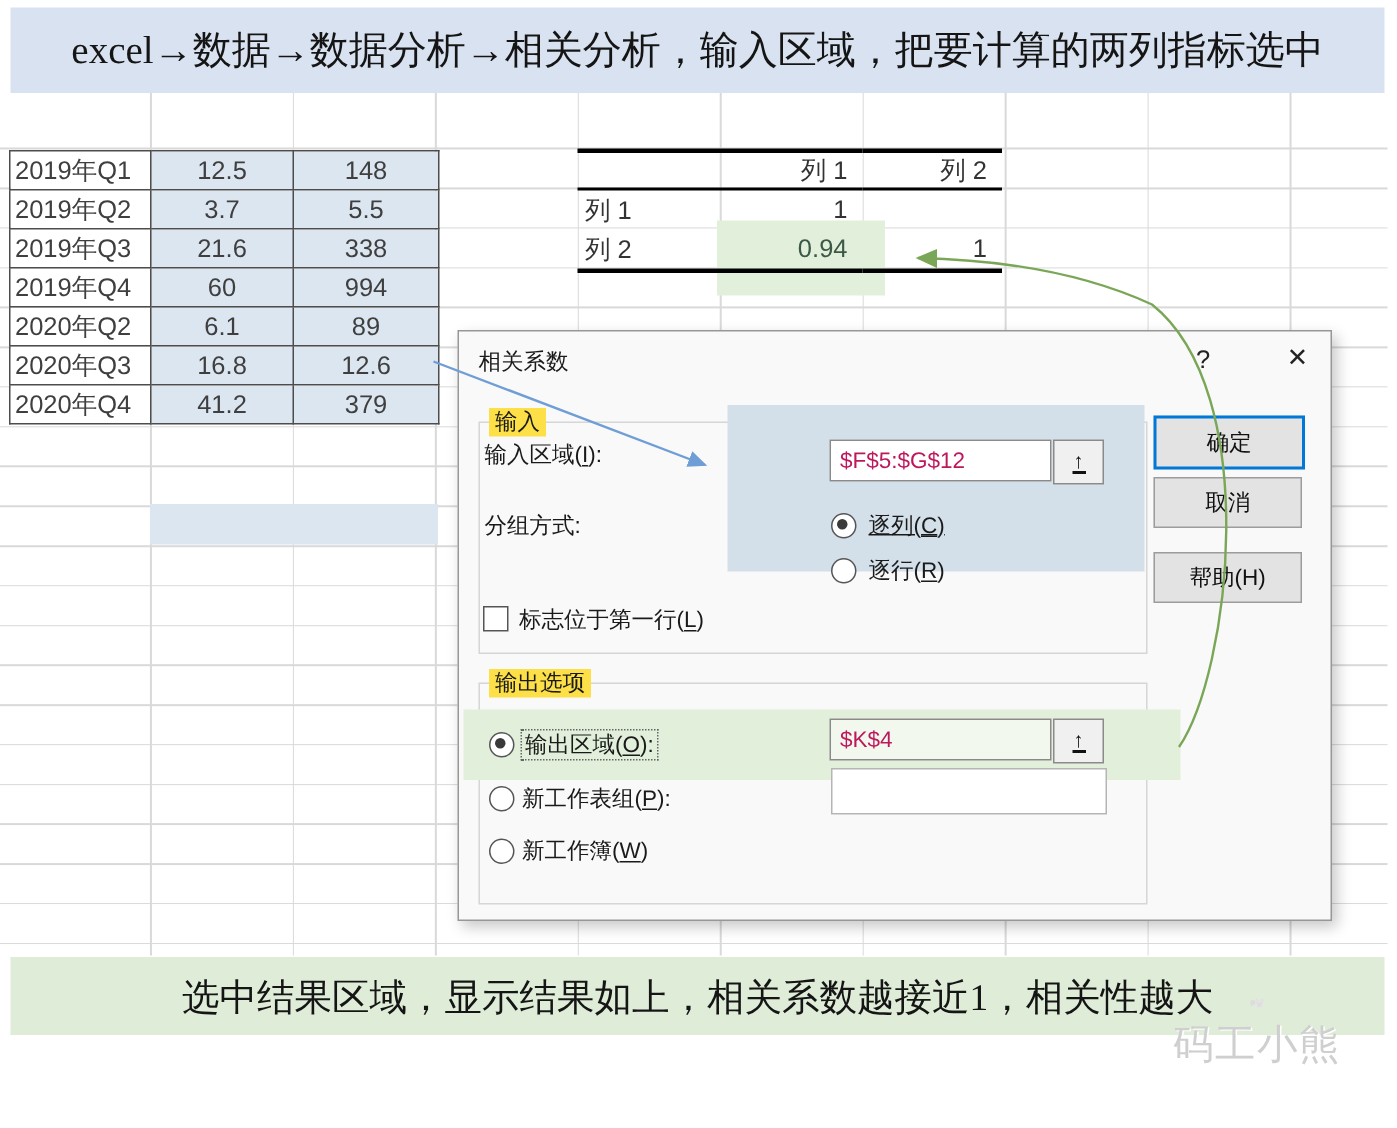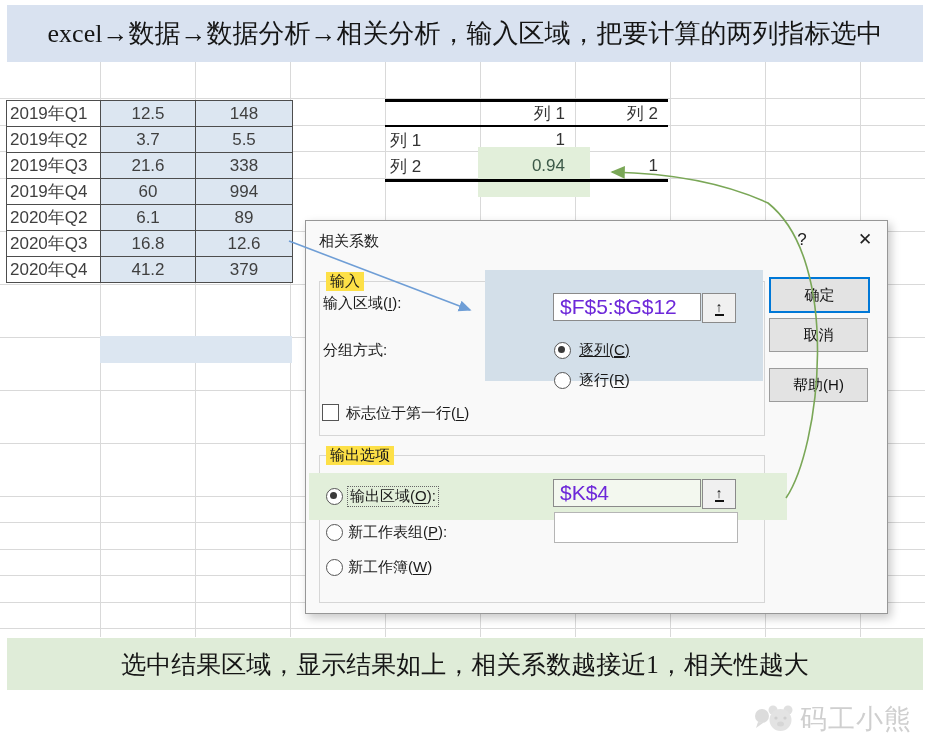--- a/index.html
+++ b/index.html
@@ -53,41 +53,41 @@
   .group{position:absolute;border:1px solid #d6d6d6;}
   .group-input{left:13px;top:60px;width:444px;height:153px;}
   .group-output{left:13px;top:234px;width:444px;height:146px;}
   .group-label{position:absolute;top:-10px;left:6px;background:#fde047;padding:0 4px;}
 
   .hl-blue{position:absolute;left:179px;top:49px;width:278px;height:111px;background:#d3dfe9;z-index:1;}
   .hl-green-band{position:absolute;left:3px;top:252px;width:478px;height:47px;background:var(--highlight-green);z-index:1;}
 
   .dlg-label{position:absolute;z-index:2;white-space:nowrap;}
   .field{position:absolute;z-index:2;background:#fff;border:1px solid #8a8a8a;display:flex;align-items:center;
-         padding-left:6px;font-size:21px;color:#6d28d9;}
+         padding-left:6px;font-size:15px;color:#be185d;}
   .rangebtn{position:absolute;z-index:2;background:#f0f0f0;border:1px solid #8a8a8a;display:flex;
             align-items:center;justify-content:center;cursor:default;}
   .icon-collapse{font-weight:bold;line-height:1;font-size:14px;border-bottom:2px solid #111;padding:0 1px;color:#111;}
 
   .radio{position:absolute;z-index:2;width:15px;height:15px;border:1px solid #555;border-radius:50%;background:#fff;}
   .radio.sel::after{content:"";position:absolute;left:3px;top:3px;width:7px;height:7px;border-radius:50%;background:#3a3a3a;}
   .checkbox{position:absolute;z-index:2;width:15px;height:15px;border:1px solid #555;background:#fff;}
   .dotted{outline:1px dotted #666;padding:0 2px;}
 
   .btn{position:absolute;left:463px;width:97px;height:32px;z-index:2;background:#e3e3e3;border:1px solid #9c9c9c;
        display:flex;align-items:center;justify-content:center;font-size:15px;color:#111;cursor:default;}
   .btn.ok{top:56px;border:2px solid var(--focus-blue);font-family:Liberation Mono, monospace;}
   .btn.cancel{top:97px;}
   .btn.help{top:147px;}
 
   
   .arrows{position:absolute;left:0;top:0;z-index:5;pointer-events:none;}
 
   
-  .watermark{position:absolute;left:752px;top:694px;width:172px;height:50px;display:flex;align-items:center;gap:4px;z-index:2;}
+  .watermark{position:absolute;left:752px;top:664px;width:172px;height:50px;display:flex;align-items:center;gap:4px;z-index:2;flex-direction:column;}
   .watermark .wm-text{font-size:27px;color:#cfcfcf;letter-spacing:1px;text-shadow:1px 1px 0 #ffffff;}
   u{text-underline-offset:2px;}
 </style>
 </head>
 <body>
 
 <div class="canvas">
 
   <div class="banner top">
     <span>excel→数据→数据分析→相关分析，输入区域，把要计算的两列指标选中</span>

